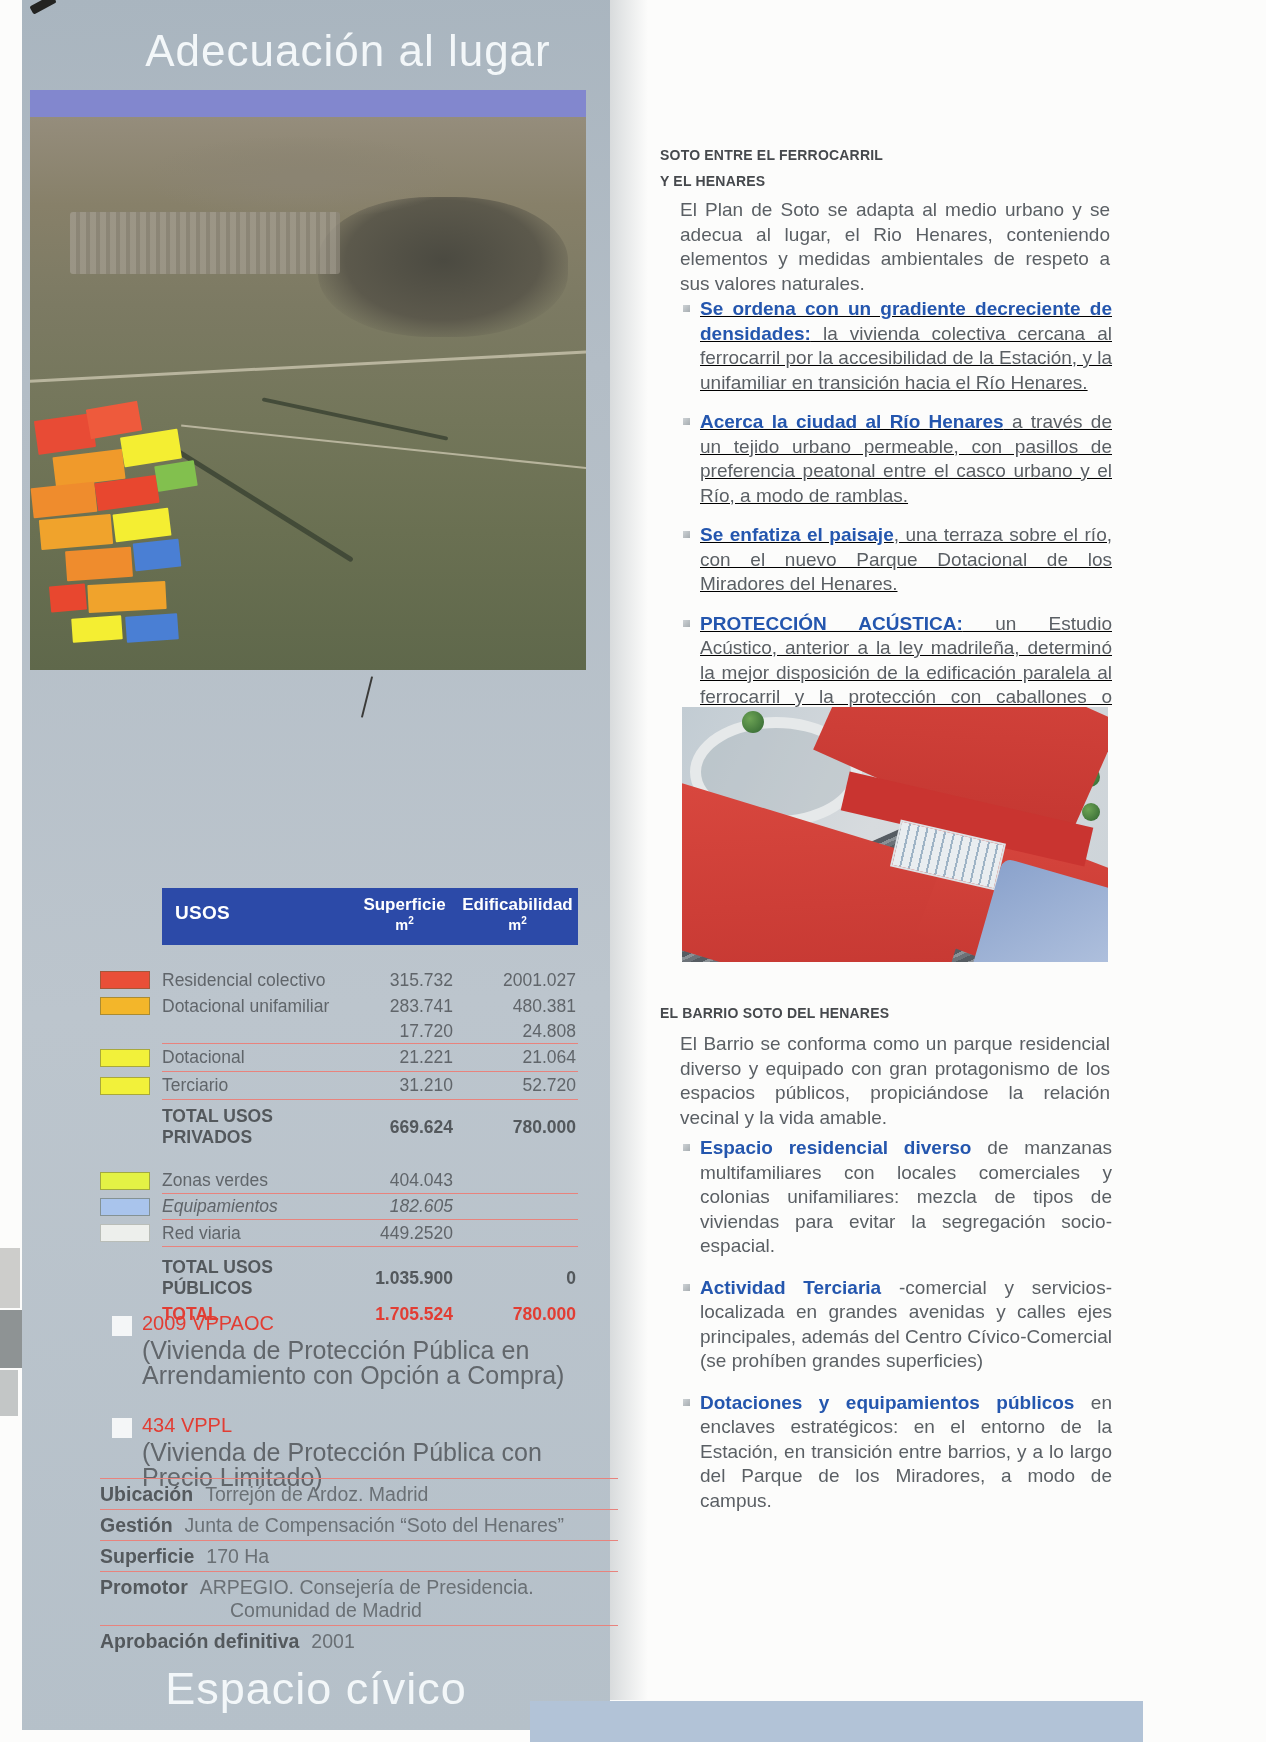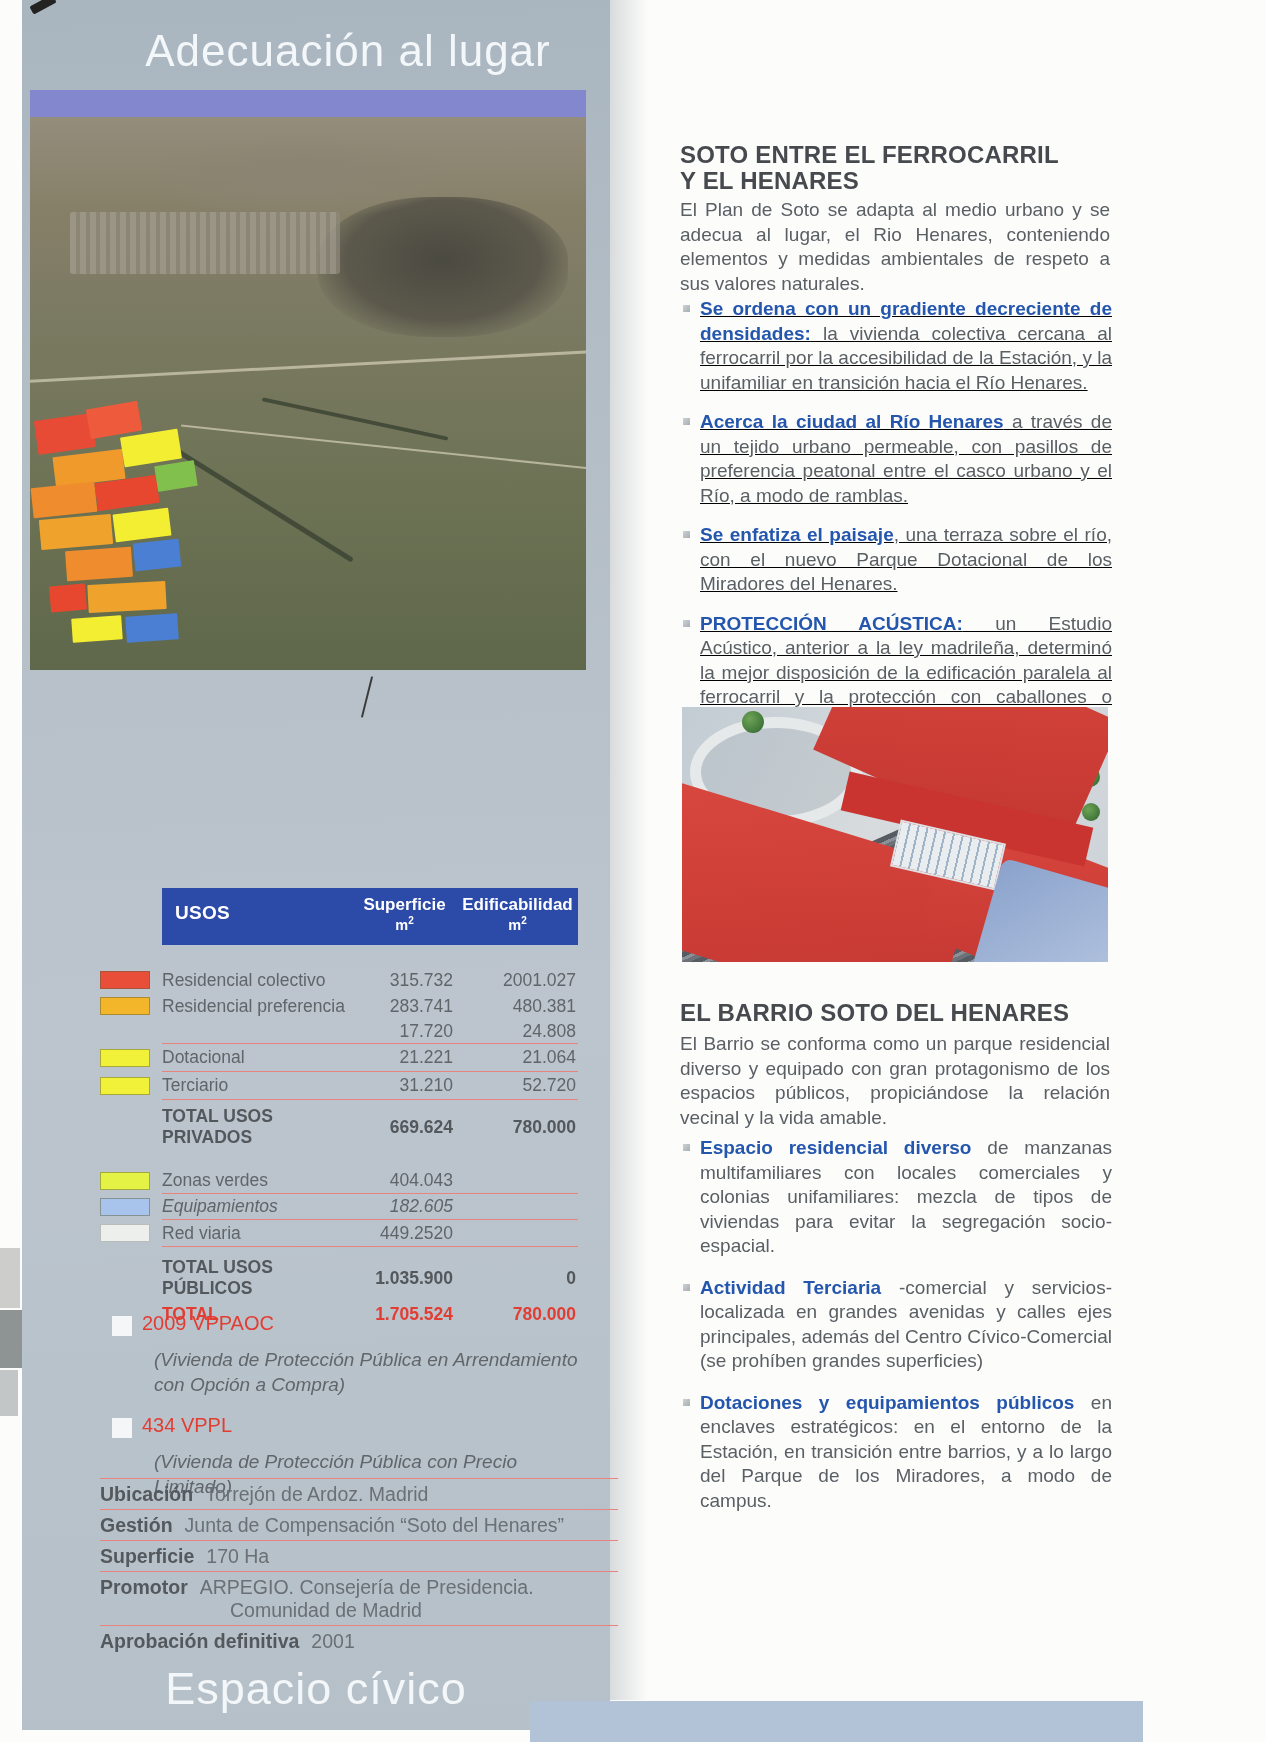--- a/index.html
+++ b/index.html
@@ -45,31 +45,31 @@
   .tn.w2{width:121px;padding-right:2px;}
   .rline{height:0;border-top:1.6px solid #e8837d;margin-left:62px;}
   .tot{height:30px;font-weight:bold;color:#53585c;}
   .tot.red{color:#e23d33;}
   .mt22{margin-top:22px;} .mt12{margin-top:12px;} .mt16{margin-top:16px;} .mt26{margin-top:26px;}
 
   
   .hnote{position:absolute;width:470px;}
   .hsq{position:absolute;width:20px;height:20px;background:#f4f6f7;}
   .hn-title{font-size:20px;color:#e23d33;margin:0 0 3px 0;}
-  .hn-desc{font-size:19px;line-height:25px;color:#61666b;margin:12px;font-style:italic;}
+  .hn-desc{font-size:25px;line-height:25px;color:#61666b;margin:0;}
 
   
   .details{position:absolute;left:100px;top:1478px;width:518px;font-size:19.5px;color:#6a7075;}
   .drow{border-top:1.6px solid #e8837d;padding:4px 0 3px 0;}
   .drow.last{padding-bottom:0;}
   .dlab{font-weight:bold;color:#54595d;margin-right:12px;}
   .dval2{margin-left:130px;}
 
   
-  .rc-h{position:absolute;left:680px;font-size:24px;font-weight:bold;color:#46494d;line-height:26px;letter-spacing:.2px;}
+  .rc-h{position:absolute;left:660px;font-size:14px;font-weight:bold;color:#46494d;line-height:26px;letter-spacing:.2px;}
   .rc-p{position:absolute;left:680px;width:430px;font-size:19px;line-height:24.5px;color:#5a5f64;text-align:justify;margin:0;}
   .blist{position:absolute;left:700px;width:412px;}
   .bullet{position:relative;font-size:19px;line-height:24.5px;color:#5a5f64;text-align:justify;margin:0 0 15px 0;}
   .bullet .mark{position:absolute;left:-17px;top:8px;width:7px;height:7px;
                 background:linear-gradient(135deg,#cdd2d5,#a7adb1);}
   .lead{font-weight:bold;color:#2456ae;}
 
   
   .station{position:absolute;left:682px;top:707px;width:426px;height:255px;overflow:hidden;
            background:linear-gradient(115deg,#c2ccd3 0%,#d7dbde 45%,#ccd3d8 100%);}
@@ -145,21 +145,21 @@
     </div>
 
     <div class="trow mt22">
       <span class="sw" style="background:#e94f38;"></span>
       <span class="tl">Residencial colectivo</span>
       <span class="tn">315.732</span>
       <span class="tn w2">2001.027</span>
     </div>
     <div class="trow">
       <span class="sw" style="background:#f3b62a;"></span>
-      <span class="tl">Residencial preferencia</span>
+      <span class="tl">Dotacional unifamiliar</span>
       <span class="tn">283.741</span>
       <span class="tn w2">480.381</span>
     </div>
     <div class="trow" style="height:24px;">
       <span class="sw hid"></span>
       <span class="tl"></span>
       <span class="tn">17.720</span>
       <span class="tn w2">24.808</span>
     </div>
     <div class="rline"></div>

